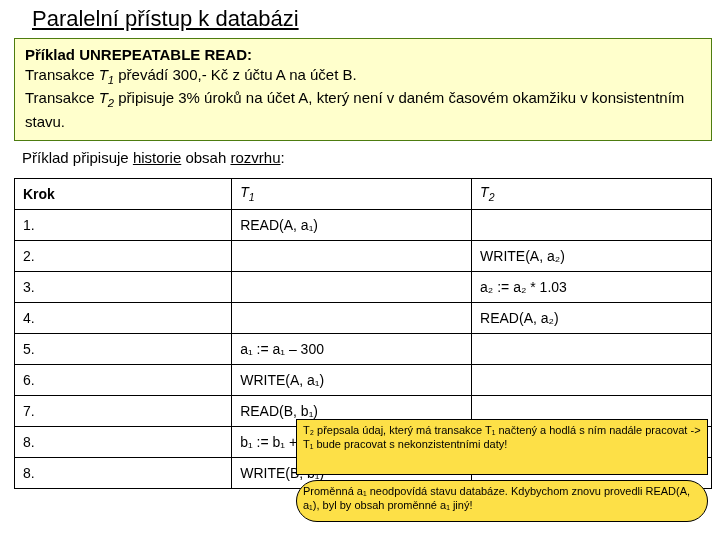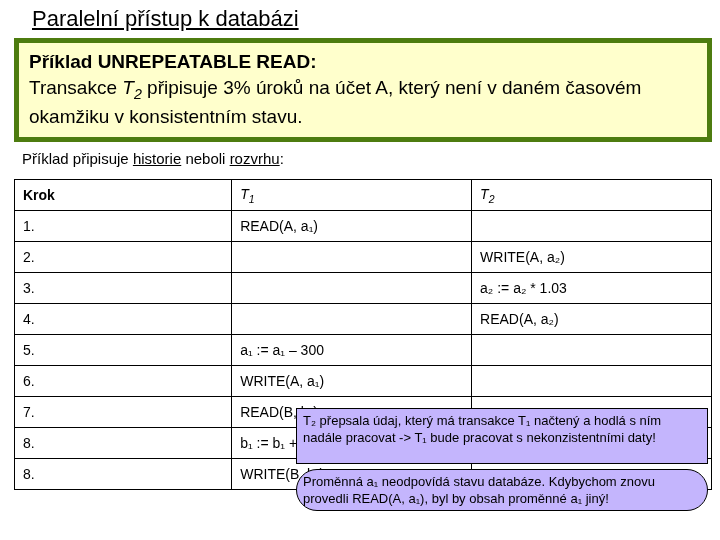--- a/index.html
+++ b/index.html
@@ -14,25 +14,25 @@
   .page {
     padding: 6px 4px 0 10px;
   }
   .title {
     font-size: 22px;
     font-weight: 400;
     margin: 0 0 6px 22px;
     text-decoration: underline;
   }
   .example-box {
-    border: 5px solid #4d7c0f;
+    border: 1px solid #4d7c0f;
     background: #ffffcc;
     padding: 6px 10px 8px 10px;
     margin: 0 4px 8px 4px;
-    font-size: 19px;
+    font-size: 15px;
     line-height: 1.35;
   }
   .example-box .lead {
     font-weight: 700;
   }
   .sub-prefix { font-style: italic; }
   sub { font-size: 0.75em; vertical-align: sub; font-style: italic; }
   .history-label {
     font-size: 15px;
     margin: 0 0 12px 12px;
@@ -55,26 +55,27 @@
     background: #fff;
     height: 20px;
   }
   th.col-step { width: 31%; }
   th.col-t1   { width: 34.5%; }
   th.col-t2   { width: 34.5%; }
   .th-label { font-weight: 700; }
   .ital { font-style: italic; }
   .overlay {
     position: absolute;
-    background: #c4b5fd;
+    background: #fde047;
     border: 1px solid #000;
-    font-size: 13px;
+    font-size: 11px;
     line-height: 1.25;
     padding: 4px 6px;
     box-sizing: border-box;
+    margin-top: 12px;
   }
   .overlay1 {
     left: 282px;
     top: 229px;
     width: 412px;
     height: 56px;
   }
   .overlay2 {
     left: 282px;
     top: 290px;
@@ -85,26 +86,29 @@
 </style>
 </head>
 <body>
 
 <div class="page">
   <h1 class="title">Paralelní přístup k databázi</h1>
 
   <div class="example-box">
     <div class="lead">Příklad UNREPEATABLE READ:</div>
     <div>
+      <span>Transakce </span><span class="sub-prefix">T</span><sub>1</sub><span> převádí 300,- Kč z účtu A na účet B.</span>
+    </div>
+    <div>
       <span>Transakce </span><span class="sub-prefix">T</span><sub>2</sub><span> připisuje 3% úroků na účet A, který není v daném časovém okamžiku v konsistentním stavu.</span>
     </div>
   </div>
 
   <div class="history-label">
-    <span>Příklad připisuje </span><u>historie</u><span> neboli </span><u>rozvrhu</u><span>:</span>
+    <span>Příklad připisuje </span><u>historie</u><span> obsah </span><u>rozvrhu</u><span>:</span>
   </div>
 
   <div class="table-wrap">
     <table>
       <tbody>
           <tr>
         <th class="col-step"><span class="th-label">Krok</span></th>
         <th class="col-t1"><span class="ital">T</span><sub>1</sub></th>
         <th class="col-t2"><span class="ital">T</span><sub>2</sub></th>
       </tr>

